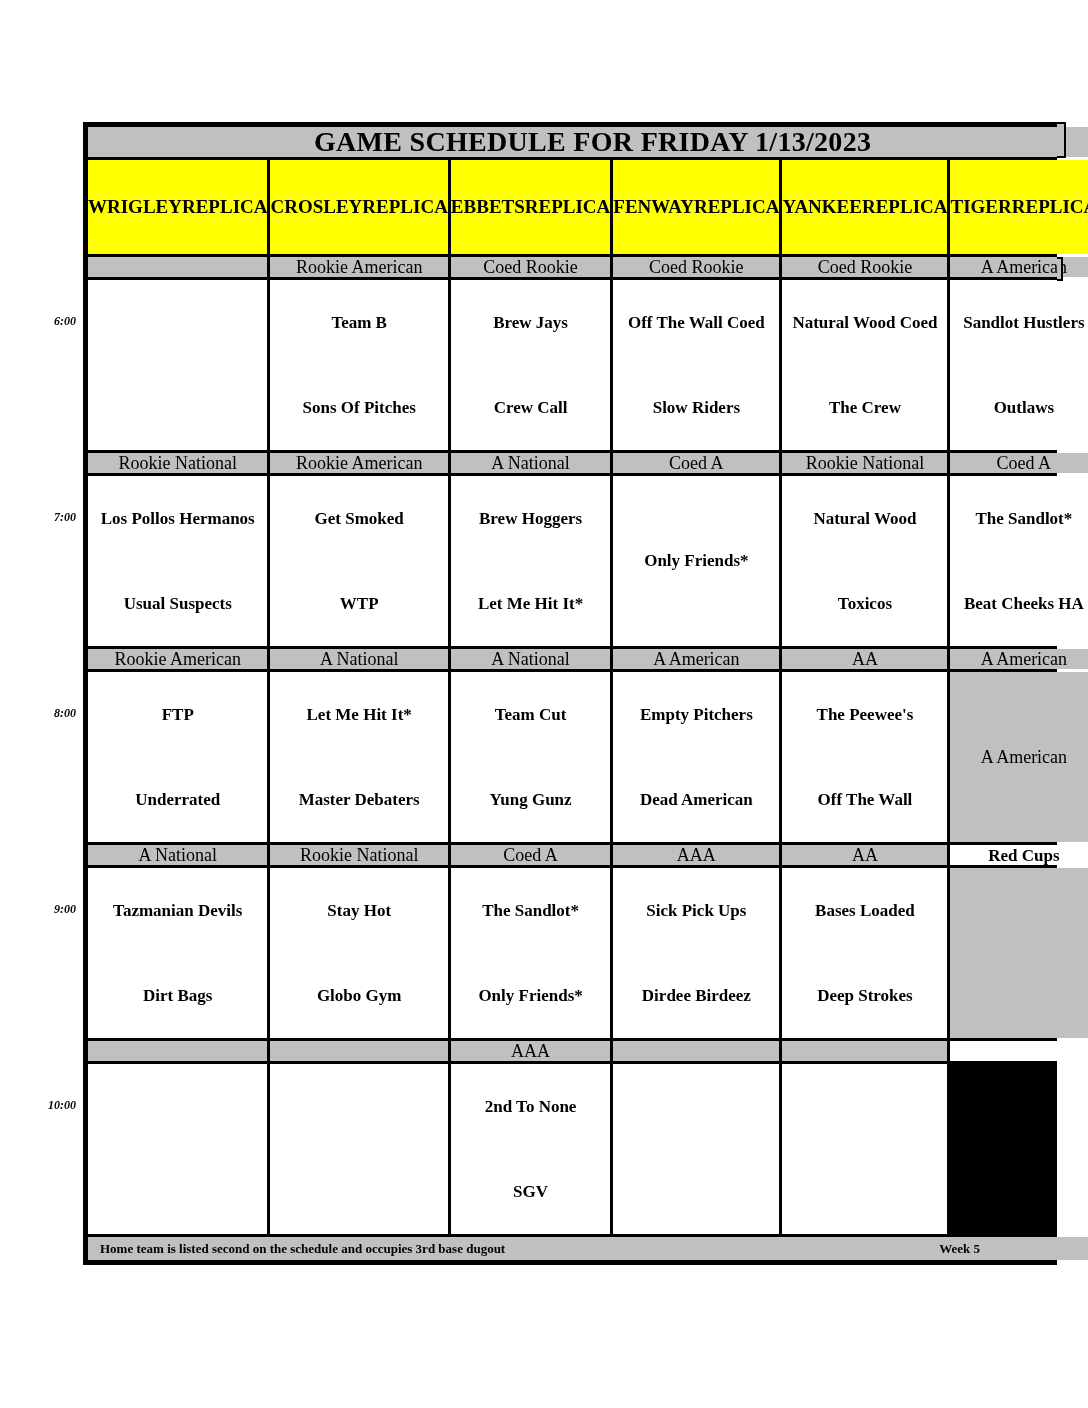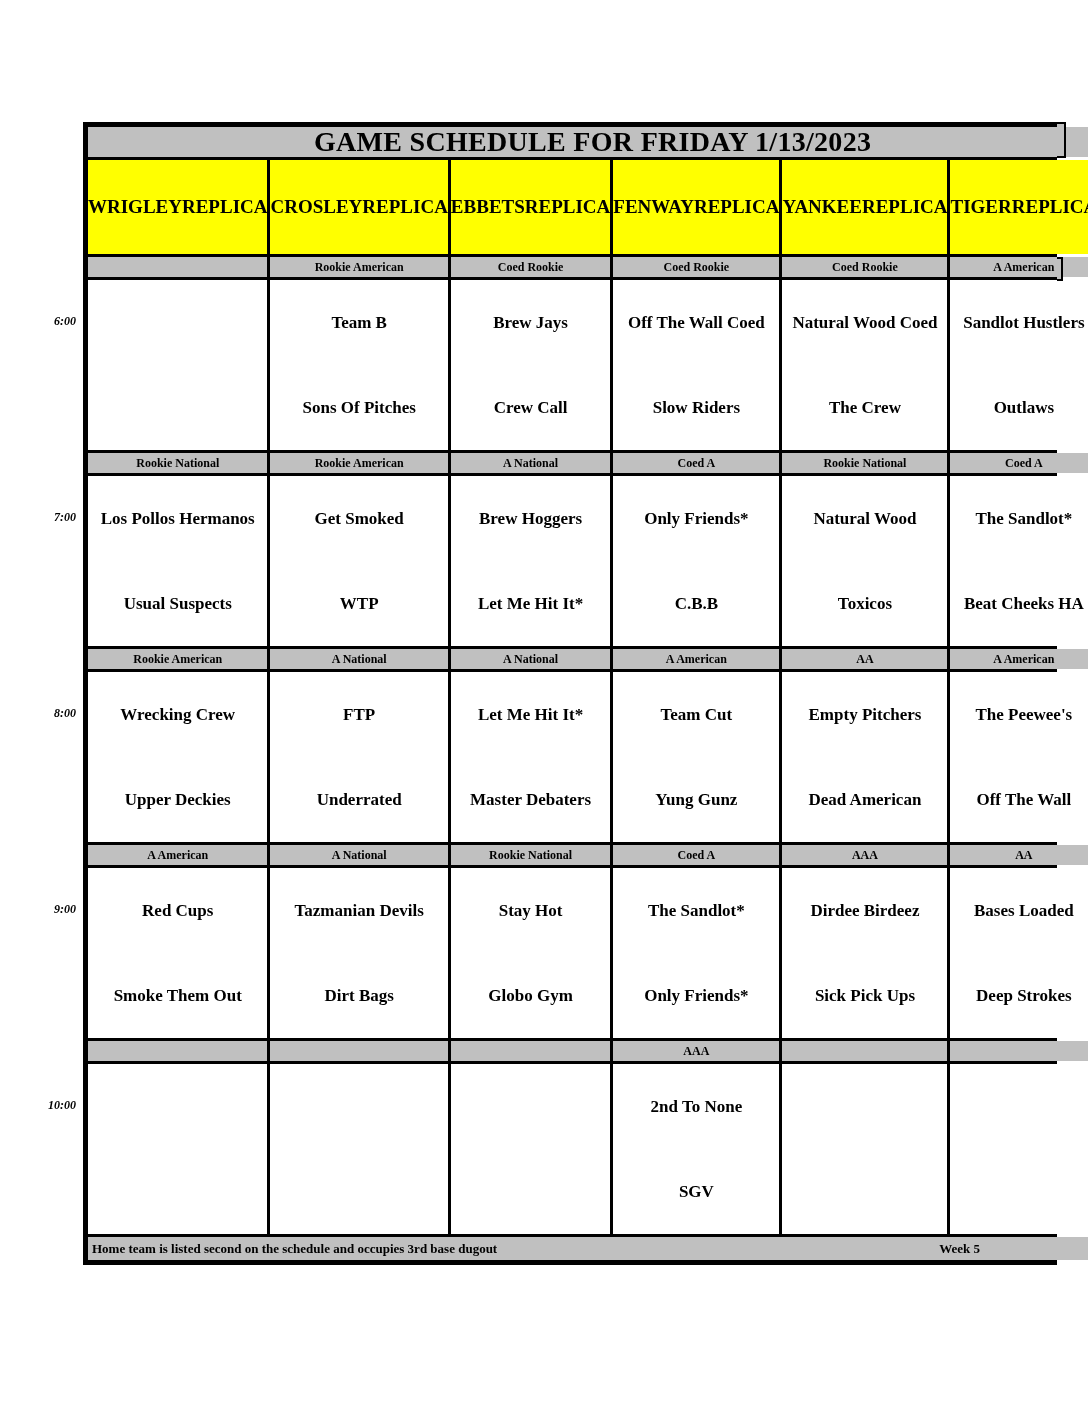--- a/index.html
+++ b/index.html
@@ -36,41 +36,41 @@
     font-weight:bold;font-size:28px;letter-spacing:.3px;
   }
   .field-header{
     background:var(--header-yellow);
     display:flex;flex-direction:row;align-items:center;justify-content:space-evenly;
     font-weight:bold;font-size:19px;text-align:center;
   }
   .band{
     background:var(--band-gray);
     display:flex;align-items:center;justify-content:center;
-    font-weight:bold;font-size:12px;
+    font-weight:normal;font-size:18px;
     white-space:nowrap;overflow:hidden;text-align:center;
   }
   .game{
     background:#fff;
     display:flex;flex-direction:column;
   }
   .team{
     flex:1;
     display:flex;align-items:center;justify-content:center;
     text-align:left;
     font-weight:bold;font-size:17px;line-height:1.25;
     padding:0 6px;
   }
   .footer-bar{
     grid-column:1/-1;
     background:var(--band-gray);
     display:flex;align-items:center;justify-content:space-between;
     font-weight:bold;font-size:13px;
   }
-  .footer-note{padding-left:4px;white-space:nowrap;}
+  .footer-note{padding-left:12px;white-space:nowrap;}
   .footer-week{width:158px;text-align:left;white-space:nowrap;}
   .time-label{
     position:absolute;left:18px;width:58px;
     text-align:right;font-weight:bold;font-size:12px;font-style:italic;
   }
   .t0{top:314px}.t1{top:510px}.t2{top:706px}.t3{top:902px}.t4{top:1098px}
   .print-artifact{
     position:absolute;background:var(--band-gray);
     border:2px solid var(--ink);border-left:none;box-sizing:border-box;
   }
@@ -163,42 +163,37 @@
     <div class="game">
       <div class="team">Get Smoked</div>
       <div class="team">WTP</div>
     </div>
     <div class="game">
       <div class="team">Brew Hoggers</div>
       <div class="team">Let Me Hit It*</div>
     </div>
     <div class="game">
       <div class="team">Only Friends*</div>
-      <div class="team">C.B.B</div>
     </div>
     <div class="game">
       <div class="team">Natural Wood</div>
       <div class="team">Toxicos</div>
     </div>
     <div class="game">
       <div class="team">The Sandlot*</div>
       <div class="team">Beat Cheeks HA</div>
     </div>
 
     <div class="band">Rookie American</div>
     <div class="band">A National</div>
     <div class="band">A National</div>
     <div class="band">A American</div>
     <div class="band">AA</div>
     <div class="band">A American</div>
 
-    <div class="game">
-      <div class="team">Wrecking Crew</div>
-      <div class="team">Upper Deckies</div>
-    </div>
     <div class="game">
       <div class="team">FTP</div>
       <div class="team">Underrated</div>
     </div>
     <div class="game">
       <div class="team">Let Me Hit It*</div>
       <div class="team">Master Debaters</div>
     </div>
     <div class="game">
       <div class="team">Team Cut</div>
@@ -230,22 +225,22 @@
     </div>
     <div class="game">
       <div class="team">Stay Hot</div>
       <div class="team">Globo Gym</div>
     </div>
     <div class="game">
       <div class="team">The Sandlot*</div>
       <div class="team">Only Friends*</div>
     </div>
     <div class="game">
+      <div class="team">Sick Pick Ups</div>
       <div class="team">Dirdee Birdeez</div>
-      <div class="team">Sick Pick Ups</div>
     </div>
     <div class="game">
       <div class="team">Bases Loaded</div>
       <div class="team">Deep Strokes</div>
     </div>
 
     <div class="band"></div>
     <div class="band"></div>
     <div class="band"></div>
     <div class="band">AAA</div>

